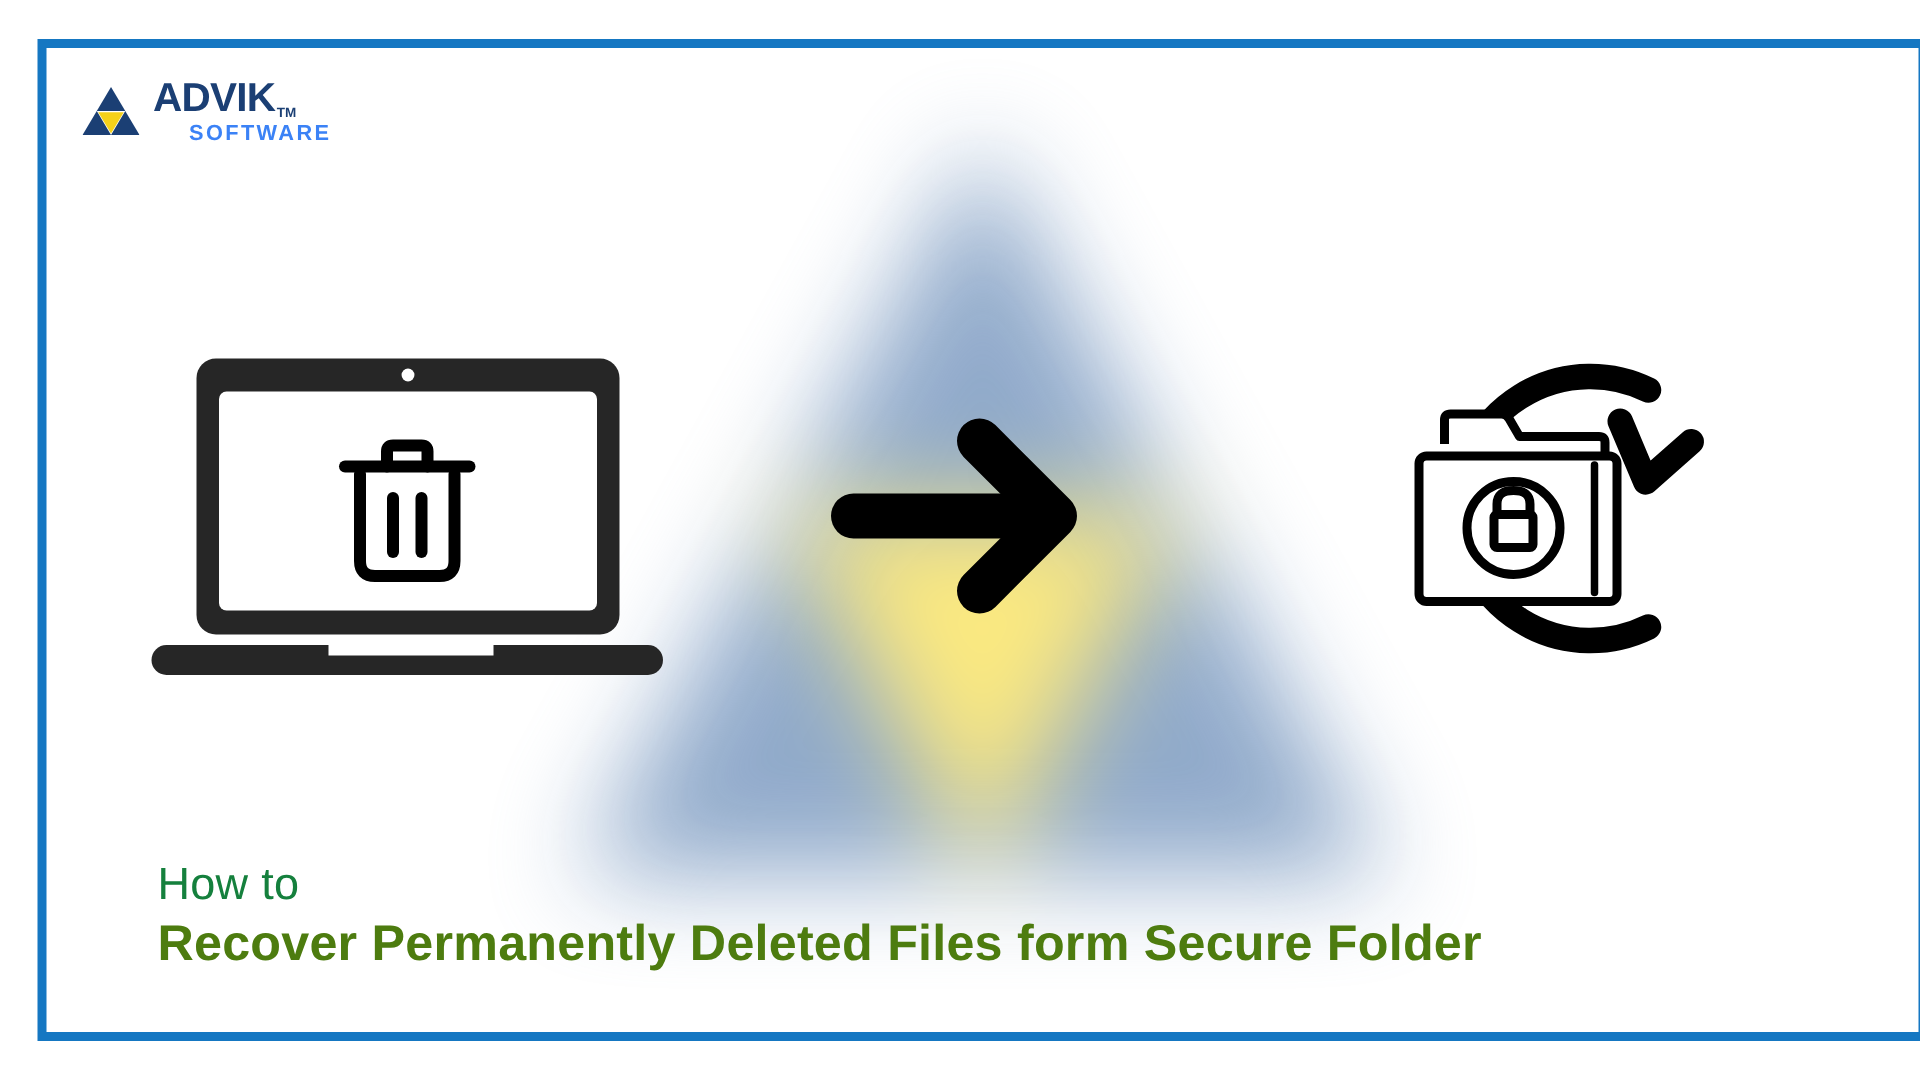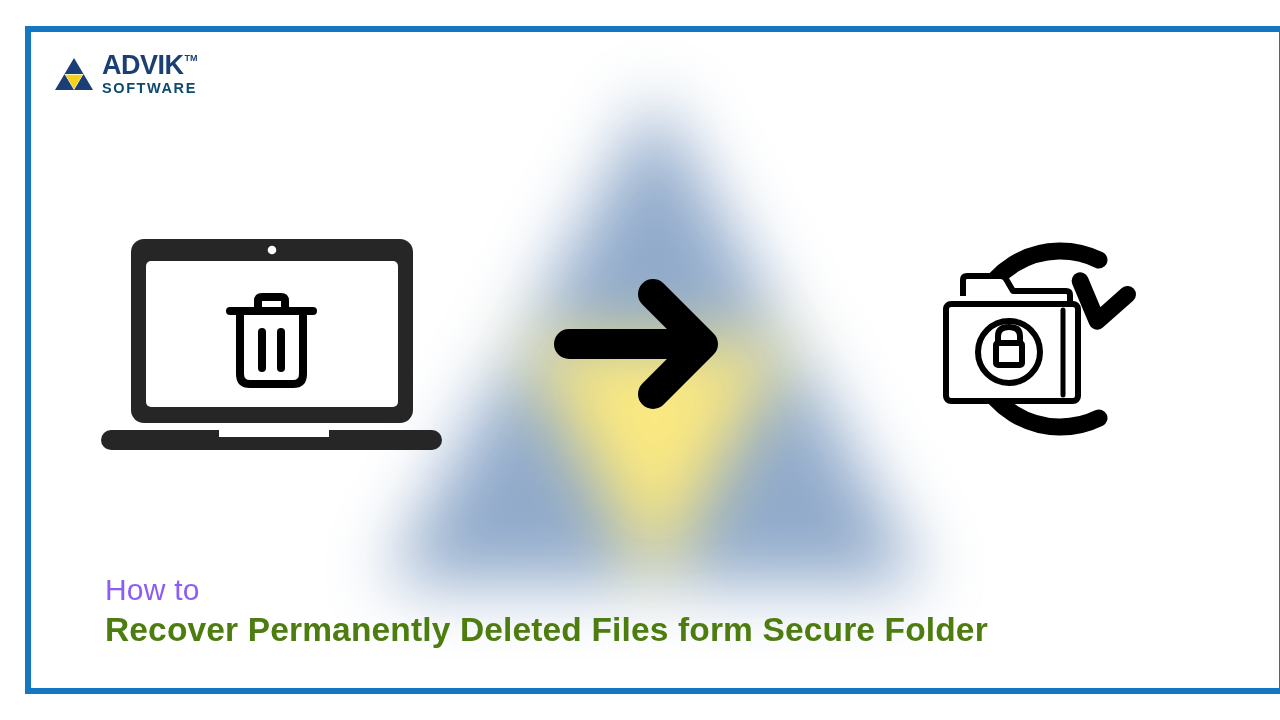--- a/index.html
+++ b/index.html
@@ -75,21 +75,21 @@
     font-size: 27px;
     letter-spacing: -0.5px;
     color: var(--brand-navy, #1b3f74);
     line-height: 1;
   }
   .logo-tm {
     font-size: 9px;
     font-weight: bold;
     color: var(--brand-navy, #1b3f74);
     line-height: 1;
-    margin-top: 2px;
+    margin-top: 19px;
     margin-left: 1px;
   }
   .logo-sub {
     font-family: "Liberation Sans", sans-serif;
     font-weight: bold;
     font-size: 14.5px;
     letter-spacing: 1.6px;
     color: #1a1a1a;
     line-height: 1;
     margin-top: 2px;
@@ -167,21 +167,21 @@
           <polygon points="9.5,17 19,33 0,33" fill="#1b3f74"></polygon>
           <polygon points="28.5,17 38,33 19,33" fill="#1b3f74"></polygon>
           <polygon points="10.5,17.8 27.5,17.8 19,32" fill="#f5d11a"></polygon>
         </svg>
       </span>
       <span class="logo-text">
         <span class="logo-word-row">
           <span class="logo-word" style="color: rgb(27, 63, 116);">ADVIK</span>
           <span class="logo-tm" style="color: rgb(27, 63, 116);">TM</span>
         </span>
-        <span class="logo-sub" style="color: #0c4a6e;">SOFTWARE</span>
+        <span class="logo-sub" style="color: #3b82f6; margin-left: 24px;">SOFTWARE</span>
       </span>
     </div>
 
     <div class="illustration">
 
       <svg class="art art-laptop" viewBox="0 0 345 215" xmlns="http://www.w3.org/2000/svg" aria-hidden="true">
 
         <rect x="32" y="2" width="282" height="184" rx="13" ry="13" fill="#262626"></rect>
 
         <rect x="47" y="24" width="252" height="146" rx="5" ry="5" fill="#ffffff"></rect>
@@ -226,18 +226,18 @@
         <line x1="160" y1="88" x2="160" y2="173" stroke="#000000" stroke-width="5" stroke-linecap="round"></line>
 
         <circle cx="106" cy="130" r="31" fill="#ffffff" stroke="#000000" stroke-width="6"></circle>
         <path d="M95 121 L95 114 Q95 105 106 105 Q117 105 117 114 L117 121" fill="none" stroke="#000000" stroke-width="6" stroke-linecap="round"></path>
         <rect x="93" y="121" width="26" height="22" rx="2" ry="2" fill="#ffffff" stroke="#000000" stroke-width="6"></rect>
       </svg>
 
     </div>
 
     <div class="headline">
-      <p class="kicker" style="color: #8b5cf6;">How to</p>
+      <p class="kicker" style="color: #15803d;">How to</p>
       <h1 class="title" style="color: #4d7c0f;">Recover Permanently Deleted Files form Secure Folder</h1>
     </div>
 
   </div>
 </div>
 
 </body></html>

